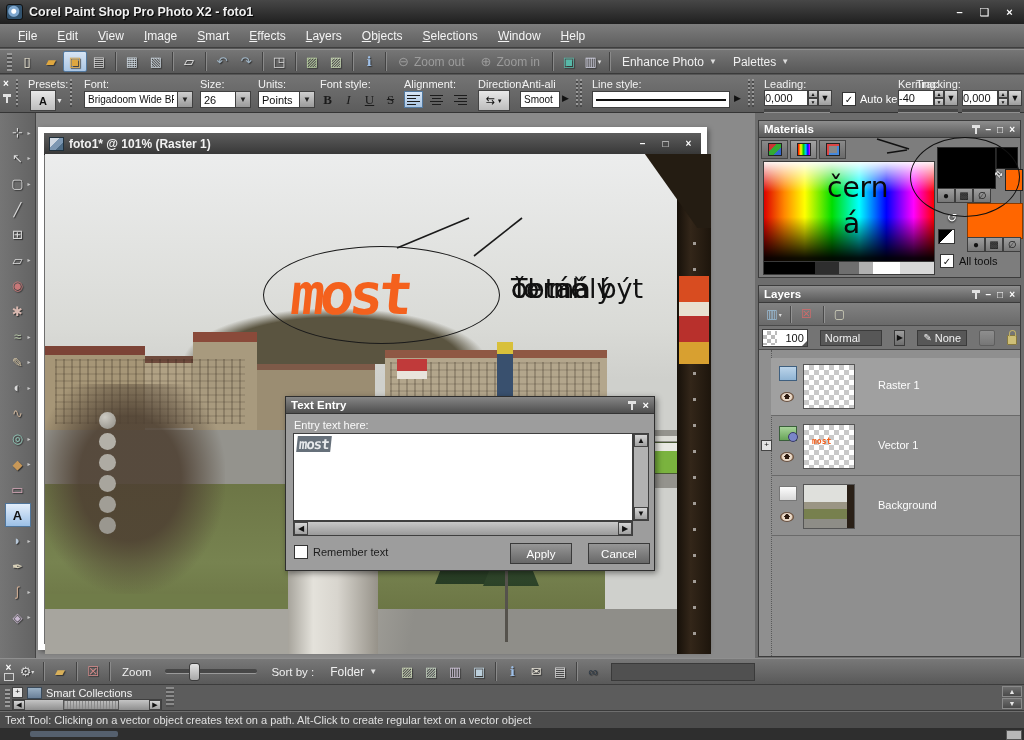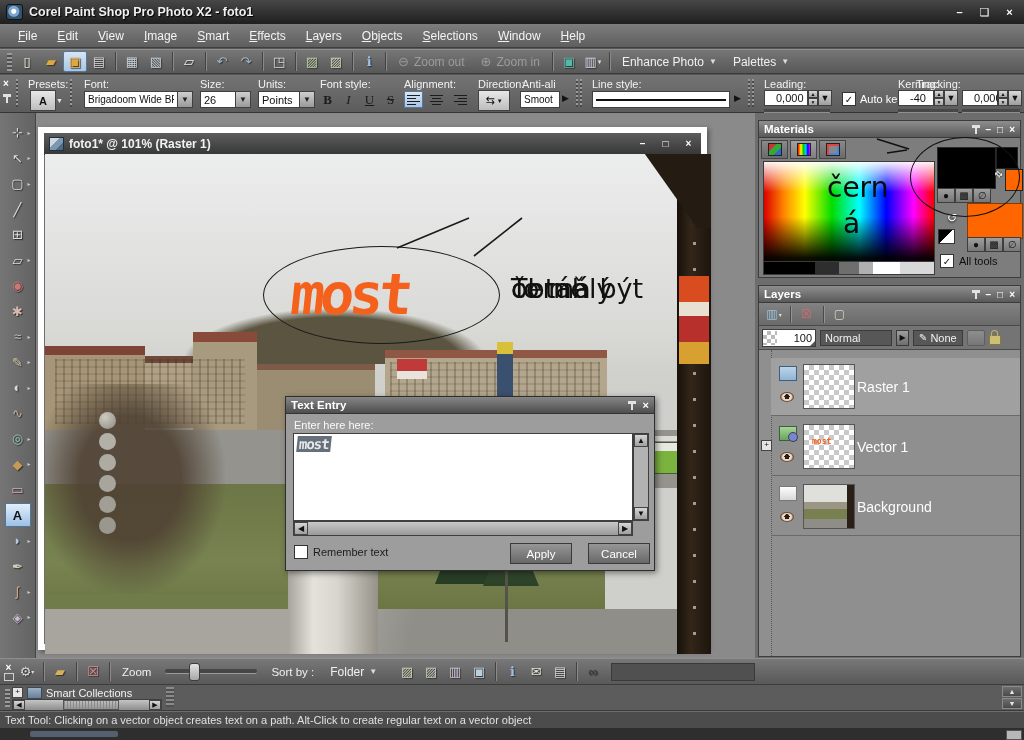--- a/index.html
+++ b/index.html
@@ -43,21 +43,21 @@
   .field{position:absolute;top:16px;height:17px;background:#fff;border:1px solid #404040;color:#111;
          display:flex;align-items:center;padding:0 3px;box-sizing:border-box;font-size:11px}
   .combo-btn{position:absolute;top:16px;width:16px;height:17px;background:linear-gradient(#cfcfcf,#9a9a9a);
              border:1px solid #404040;color:#222;font-size:8px;display:flex;align-items:center;justify-content:center;box-sizing:border-box}
   .osep{position:absolute;top:4px;width:2px;height:28px;background:repeating-linear-gradient(to bottom,#9a9a9a 0 2px,#4a4a4a 2px 4px)}
   .stybtn{position:absolute;top:15px;width:19px;height:19px;display:flex;align-items:center;justify-content:center;color:#1a1a1a;font-size:13px;font-weight:bold;font-family:"Liberation Serif",serif}
   .albtn{position:absolute;top:16px;width:19px;height:17px;display:flex;flex-direction:column;justify-content:center;padding:2px;box-sizing:border-box;gap:2px}
   .albtn i{display:block;height:1px;background:#1c1c1c}
   .albtn.active{background:linear-gradient(#d7e5f5,#a9c5e3);border:1px solid #53799f}
   .al-c{align-items:center}.al-r{align-items:flex-end}
-  .spinval{position:absolute;top:15px;height:16px;background:#fff;border:1px solid #404040;color:#111;display:flex;align-items:center;padding:0 11px;box-sizing:border-box}
+  .spinval{position:absolute;top:15px;height:16px;background:#fff;border:1px solid #404040;color:#111;display:flex;align-items:center;padding:0 0;box-sizing:border-box}
   .updn{position:absolute;top:15px;width:10px;height:16px;display:flex;flex-direction:column}
   .updn i{flex:1;background:linear-gradient(#d9d9d9,#a5a5a5);border:1px solid #3f3f3f;font-size:5px;color:#111;display:flex;align-items:center;justify-content:center}
   .dropbig{position:absolute;top:15px;width:14px;height:16px;background:linear-gradient(#d9d9d9,#9e9e9e);border:1px solid #3f3f3f;color:#111;font-size:9px;display:flex;align-items:center;justify-content:center;box-sizing:border-box}
   .groove{position:absolute;height:3px;background:#474747;border-bottom:1px solid #8f8f8f;top:34px}
   .chk{width:12px;height:12px;background:#fff;border:1px solid #333;display:inline-flex;align-items:center;justify-content:center;color:#111;font-size:10px;font-weight:bold}
   .pin{width:8px;height:9px;position:relative;display:inline-block}
   .pin::before{content:"";position:absolute;left:3px;top:2px;width:2px;height:7px;background:#e2e2e2}
   .pin::after{content:"";position:absolute;left:0;top:0;width:8px;height:3px;background:#e2e2e2}
 
   
@@ -164,41 +164,41 @@
   .bwreset{position:absolute;left:179px;top:108px;width:15px;height:13px;background:linear-gradient(135deg,#000 0 50%,#fff 50%);border:1px solid #333}
   .alltools{position:absolute;left:181px;top:133px;display:flex;align-items:center;gap:5px;color:#0e0e0e}
   .mat-ellipse{position:absolute;left:151px;top:16px;width:108px;height:78px;border:1.4px solid #111;border-radius:50%;pointer-events:none}
 
   
   .lay{left:3px;top:172px;width:263px;height:372px}
   .laytools{position:absolute;left:0;top:17px;width:261px;height:23px;background:linear-gradient(#828282,#6a6a6a);border-bottom:1px solid #4a4a4a;display:flex;align-items:center;padding:0 4px;box-sizing:border-box}
   .lt{width:22px;height:19px;display:flex;align-items:center;justify-content:center;font-size:12px;position:relative}
   .lt .fly{font-size:6px;color:#ddd;margin-left:1px}
   .lt.sep{width:1px;height:17px;background:#4a4a4a;box-shadow:1px 0 0 #939393;margin:0 5px}
-  .layprops{position:absolute;left:0;top:40px;width:261px;height:24px;background:#747474;border-bottom:1px solid #4a4a4a;display:flex;align-items:center;padding:0 3px;gap:4px;box-sizing:border-box}
+  .layprops{position:absolute;left:0;top:40px;width:261px;height:24px;background:#747474;border-bottom:1px solid #4a4a4a;display:flex;align-items:center;padding:0 3px;gap:12px;box-sizing:border-box}
   .opac{width:52px;height:16px;border:1px solid #3c3c3c;background:#fff;display:flex;align-items:center;position:relative}
   .opac .ck{width:14px;height:14px;background-image:linear-gradient(45deg,#bbb 25%,transparent 25% 75%,#bbb 75%),linear-gradient(45deg,#bbb 25%,transparent 25% 75%,#bbb 75%);background-size:8px 8px;background-position:0 0,4px 4px;background-color:#fff}
   .opac .v{flex:1;text-align:right;color:#111;padding-right:3px}
   .opac::after{content:"";position:absolute;right:0;bottom:0;border-left:5px solid transparent;border-bottom:5px solid #555}
   .blend{width:72px;height:16px;background:#575757;border:1px solid #3a3a3a;color:#f2f2f2;display:flex;align-items:center;padding:0 4px;box-sizing:border-box}
   .blendarr{width:13px;height:16px;background:linear-gradient(#9e9e9e,#6e6e6e);border:1px solid #3a3a3a;color:#111;font-size:8px;display:flex;align-items:center;justify-content:center;box-sizing:border-box}
   .linkbox{height:16px;background:#575757;border:1px solid #3a3a3a;color:#f2f2f2;display:flex;align-items:center;gap:3px;padding:0 5px;box-sizing:border-box}
   .grpico{width:16px;height:14px;background:linear-gradient(#9a9a9a,#787878);border:1px solid #555;border-radius:2px;opacity:.7}
   .lockico{width:10px;height:8px;background:#d8c878;border:1px solid #8a7a3a;border-radius:1px;position:relative;margin-top:4px;opacity:.9}
   .lockico::before{content:"";position:absolute;top:-6px;left:1px;width:5px;height:6px;border:1.5px solid #c8b868;border-bottom:none;border-radius:4px 4px 0 0}
   .laylist{position:absolute;left:0;top:64px;width:261px;height:306px;background:#8f8f8f}
   .gutter{position:absolute;left:0;top:0;width:12px;height:100%;border-right:1px dotted #5a5a5a}
   .lrow{position:absolute;left:12px;width:249px;height:57px;border-bottom:1px solid #6a6a6a}
   .lrow.selected{background:#a0a0a0}
   .lrow .ti{position:absolute;left:8px;top:8px;width:16px;height:13px}
   .lrow .eye{position:absolute;left:9px;top:34px}
   .eye{width:14px;height:10px;border:1px solid #6a5242;border-radius:50%;background:radial-gradient(circle at 50% 45%,#2e1c12 0 2.5px,#ead9c8 2.6px 60%,#b09478 75%);box-sizing:border-box}
   .thumb{position:absolute;left:32px;top:6px;width:52px;height:45px;border:1px solid #555;background-color:#fff;box-sizing:border-box}
   .checker{background-image:linear-gradient(45deg,#c9c9c9 25%,transparent 25% 75%,#c9c9c9 75%),linear-gradient(45deg,#c9c9c9 25%,transparent 25% 75%,#c9c9c9 75%);background-size:10px 10px;background-position:0 0,5px 5px;background-color:#fff}
-  .lrow .nm{position:absolute;left:86px;top:21px;color:#fdfdfd;font-size:14px}
+  .lrow .nm{position:absolute;left:107px;top:21px;color:#fdfdfd;font-size:11px}
   .icon-raster{background:linear-gradient(#bcd4ea,#8fb4d4);border:1px solid #3f5f7f}
   .icon-vector{background:linear-gradient(#a8d49a,#68a458);border:1px solid #3a5f3a;position:relative}
   .icon-vector::after{content:"";position:absolute;right:-2px;bottom:-2px;width:8px;height:8px;border-radius:50%;background:#7a86c8;border:1px solid #3a3a6a}
   .icon-bg{background:linear-gradient(#fdfdfd,#d8d8d8);border:1px solid #777}
   .expander{position:absolute;left:2px;width:9px;height:9px;background:#e4e4e4;border:1px solid #444;color:#111;font-size:8px;line-height:8px;text-align:center}
   .minimost{position:absolute;left:8px;top:12px;color:#f4611d;font-weight:bold;font-size:8px;font-family:"DejaVu Sans Mono",monospace}
   .minibg{position:absolute;inset:0;background:linear-gradient(#dfe0dc 0 40%,#9a9584 40% 55%,#77804e 55% 80%,#8e8d87 80%)}
   .minibg::after{content:"";position:absolute;right:0;top:0;width:7px;height:100%;background:#2a2017}
 
   
@@ -592,21 +592,21 @@
 </div>
 
 <div class="abs textentry">
   <div class="tetitle">
     <span class="t">Text Entry</span>
     <span class="btns">
       <span class="pin"></span>
       <span class="x">×</span>
     </span>
   </div>
-  <span class="teprompt">Enter here here:</span>
+  <span class="teprompt">Entry text here:</span>
   <div class="tearea">
     <span class="teval">most</span>
   </div>
   <div class="vscroll">
     <span class="sbtn">▲</span>
     <span class="sbtn">▼</span>
   </div>
   <div class="hscroll">
     <span class="sbtn">◀</span>
     <span class="sbtn">▶</span>

